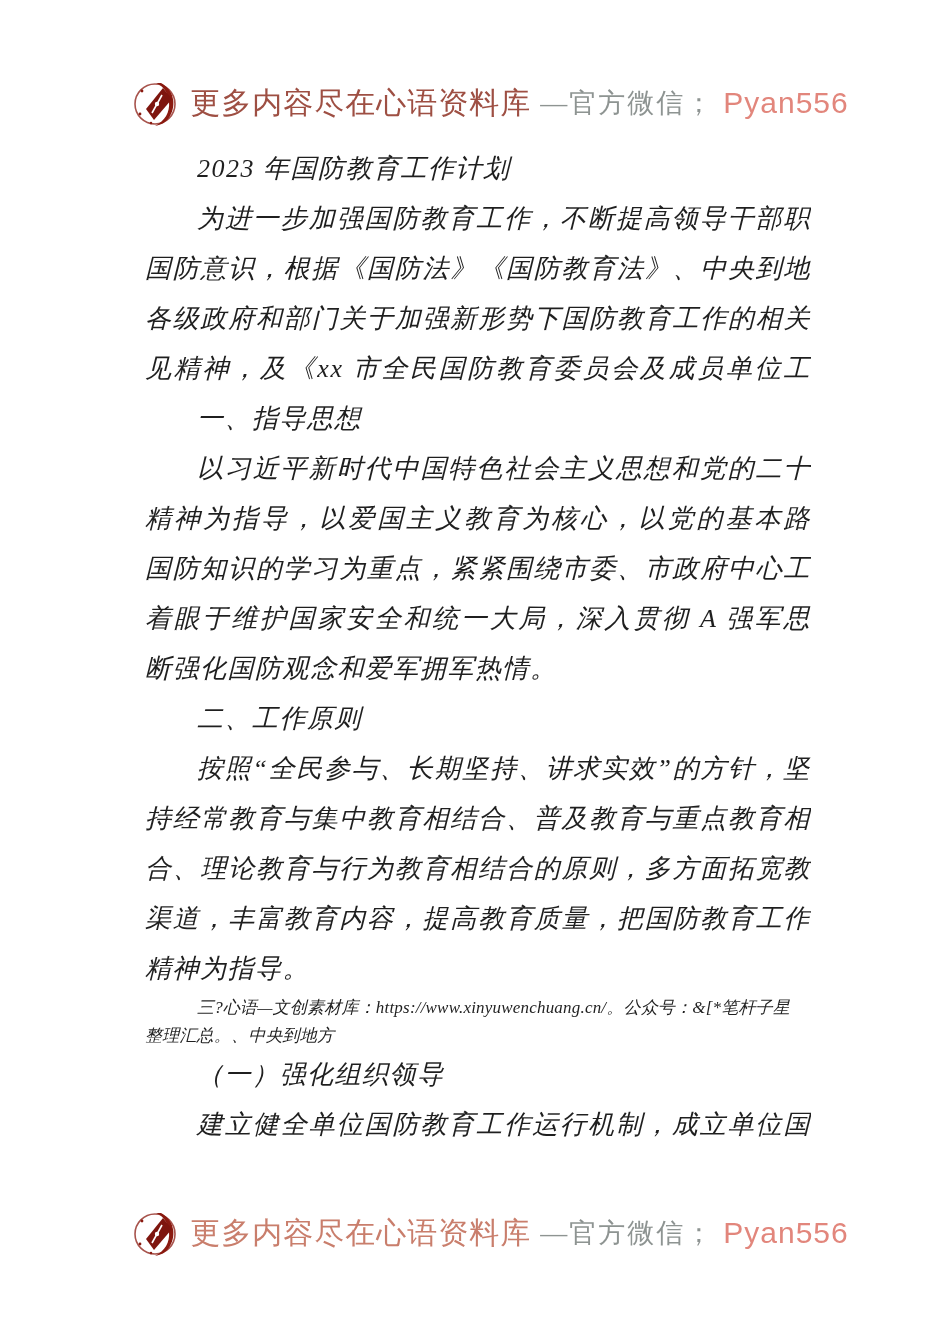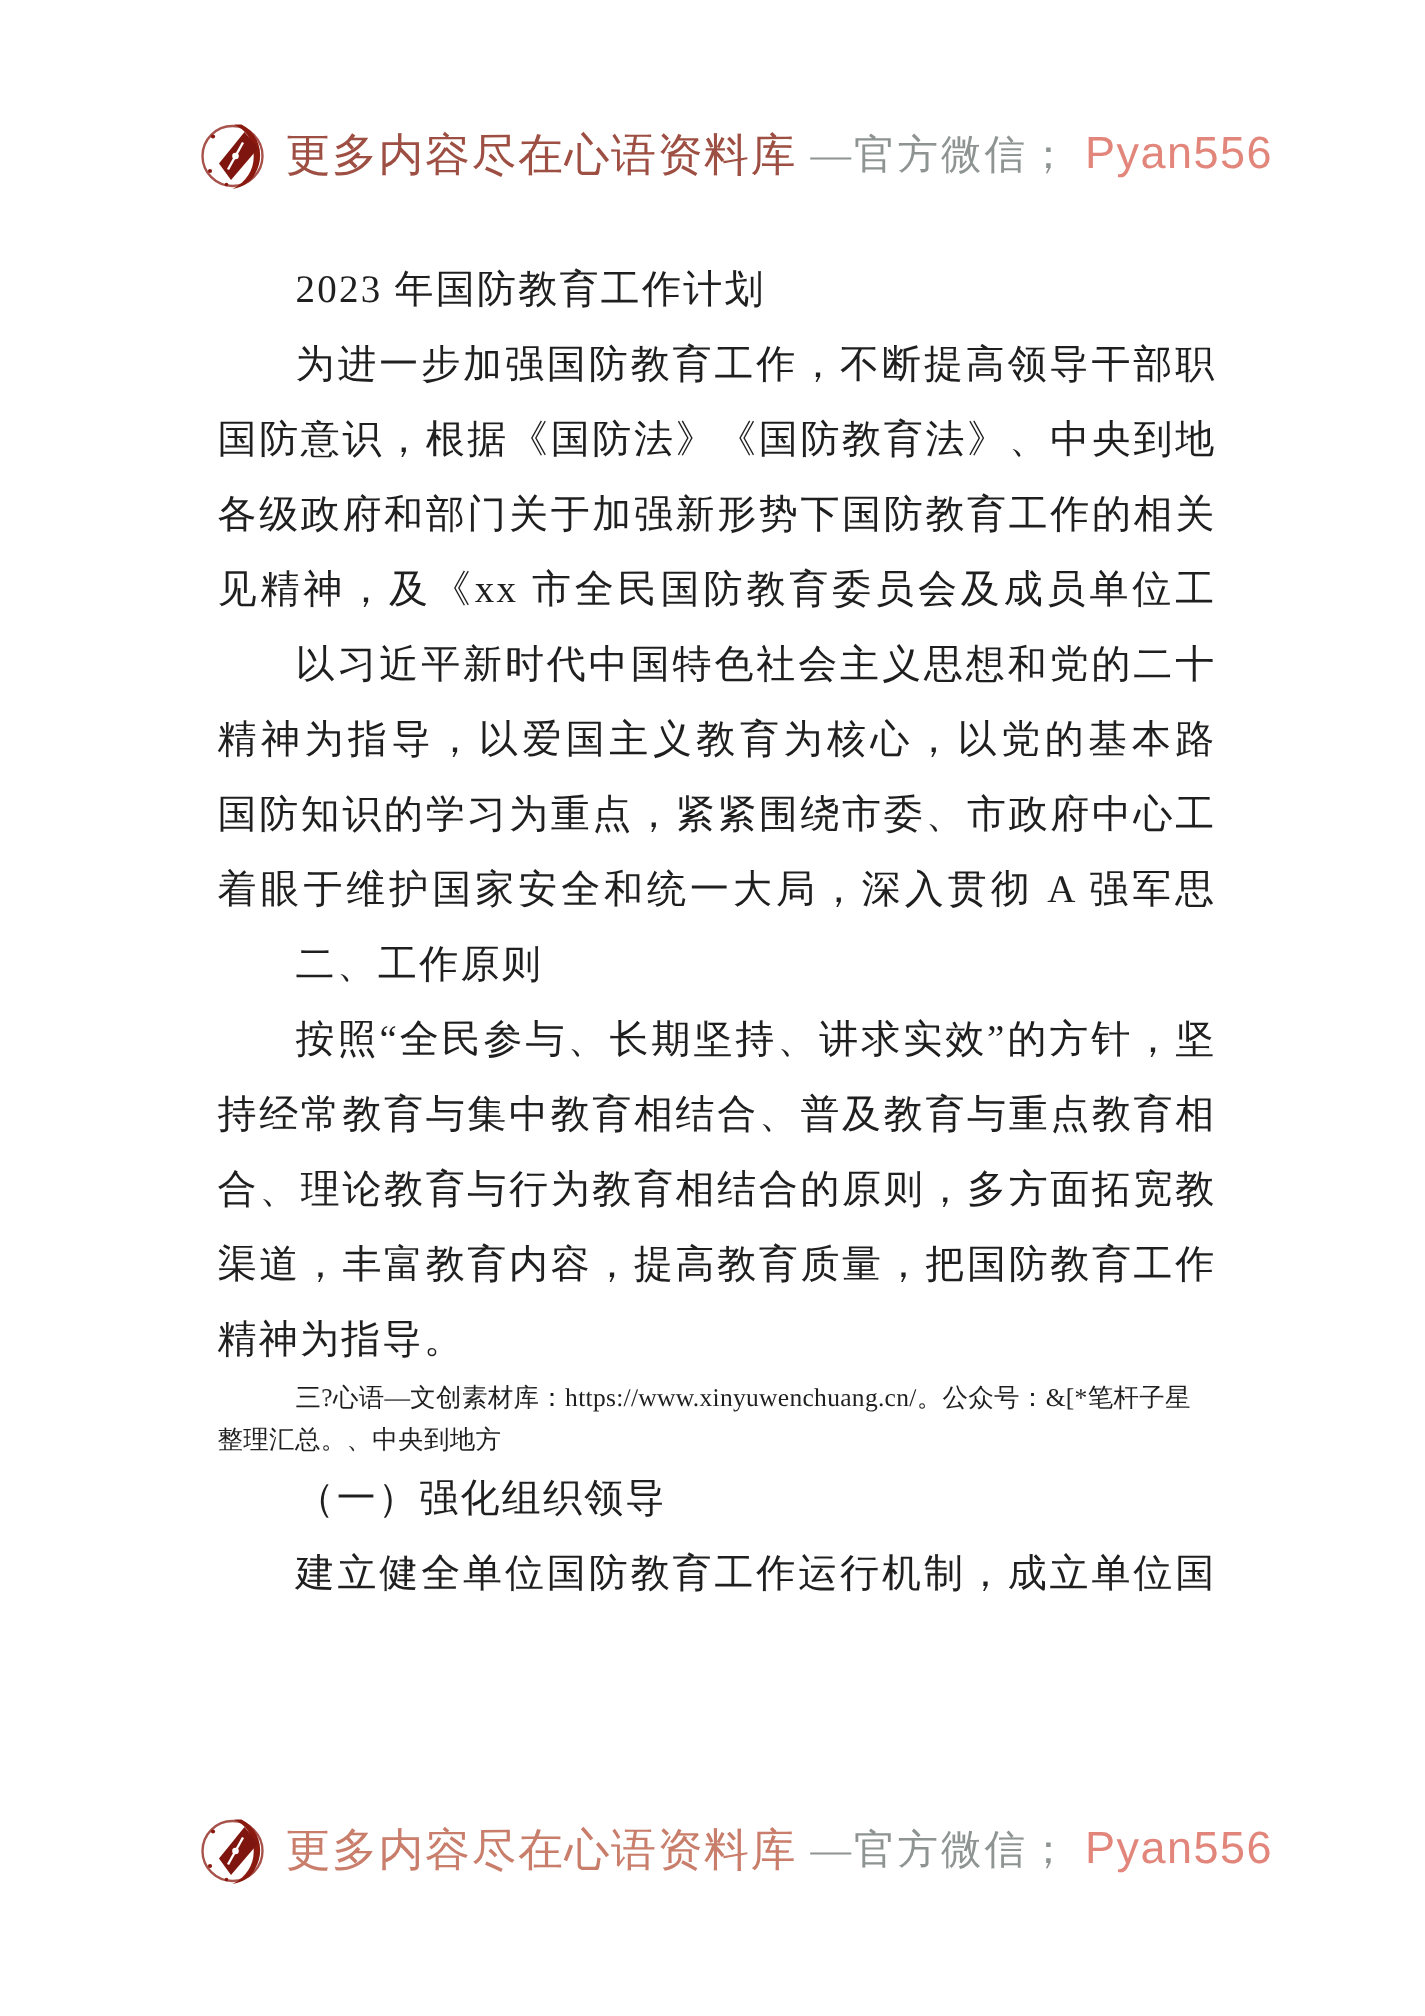--- a/index.html
+++ b/index.html
@@ -19,22 +19,23 @@
   .brandbar.footer{top:1204px;height:58px;}
   .logo{width:50px;height:54px;display:inline-block;flex:0 0 auto;}
   .brand{font-size:30px;letter-spacing:1px;}
   .header .brand{color:var(--header_brand,#9e4f43);}
   .footer .brand{color:var(--footer_brand,#c97e6c);}
   .label{font-size:27px;color:var(--label_gray,#8e9492);letter-spacing:2px;}
   .account{font-family:"Liberation Sans","DejaVu Sans",sans-serif;font-size:30px;color:var(--account_pink,#e2867c);letter-spacing:1px;}
 
   
   .doc{
-    position:absolute;left:145px;top:168px;width:666px;
+    position:absolute;left:145px;top:144px;width:666px;
     color:var(--body_text,#1f1f1f);
+    font-style:italic;
   }
   .line{
     height:50px;line-height:50px;font-size:26px;letter-spacing:1.5px;
     overflow:hidden;text-align:left;
   }
   .line.indent{padding-left:52px;}
   .line.justify{text-align:justify;text-align-last:justify;}
   .line.small{
     height:28px;line-height:28px;font-size:17px;letter-spacing:0.2px;
   }
@@ -62,24 +63,26 @@
     <span class="account">Pyan556</span>
   </div>
 
   <div class="doc">
     <div class="line indent">2023 年国防教育工作计划</div>
     <div id="doc-lines">
         <div class="line indent justify">为进一步加强国防教育工作，不断提高领导干部职工</div>
         <div class="line justify">国防意识，根据《国防法》《国防教育法》、中央到地方</div>
         <div class="line justify">各级政府和部门关于加强新形势下国防教育工作的相关意</div>
         <div class="line justify">见精神，及《xx 市全民国防教育委员会及成员单位工作职</div>
+        <div class="line indent">一、指导思想</div>
         <div class="line indent justify">以习近平新时代中国特色社会主义思想和党的二十大</div>
         <div class="line justify">精神为指导，以爱国主义教育为核心，以党的基本路线、</div>
         <div class="line justify">国防知识的学习为重点，紧紧围绕市委、市政府中心工作</div>
         <div class="line justify">着眼于维护国家安全和统一大局，深入贯彻 A 强军思想，不</div>
+        <div class="line">断强化国防观念和爱军拥军热情。</div>
         <div class="line indent">二、工作原则</div>
         <div class="line indent justify">按照“全民参与、长期坚持、讲求实效”的方针，坚</div>
         <div class="line justify">持经常教育与集中教育相结合、普及教育与重点教育相结</div>
         <div class="line justify">合、理论教育与行为教育相结合的原则，多方面拓宽教育</div>
         <div class="line justify">渠道，丰富教育内容，提高教育质量，把国防教育工作提</div>
         <div class="line">精神为指导。</div>
         <div class="line small indent">三?心语—文创素材库：https://www.xinyuwenchuang.cn/。公众号：&amp;[*笔杆子星域。</div>
         <div class="line small">整理汇总。、中央到地方</div>
         <div class="line indent">（一）强化组织领导</div>
         <div class="line indent justify">建立健全单位国防教育工作运行机制，成立单位国防</div>

